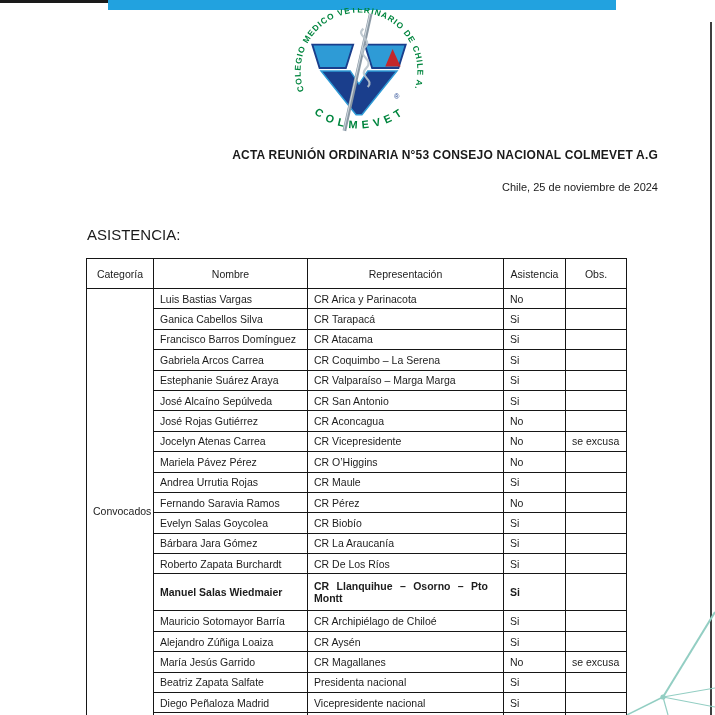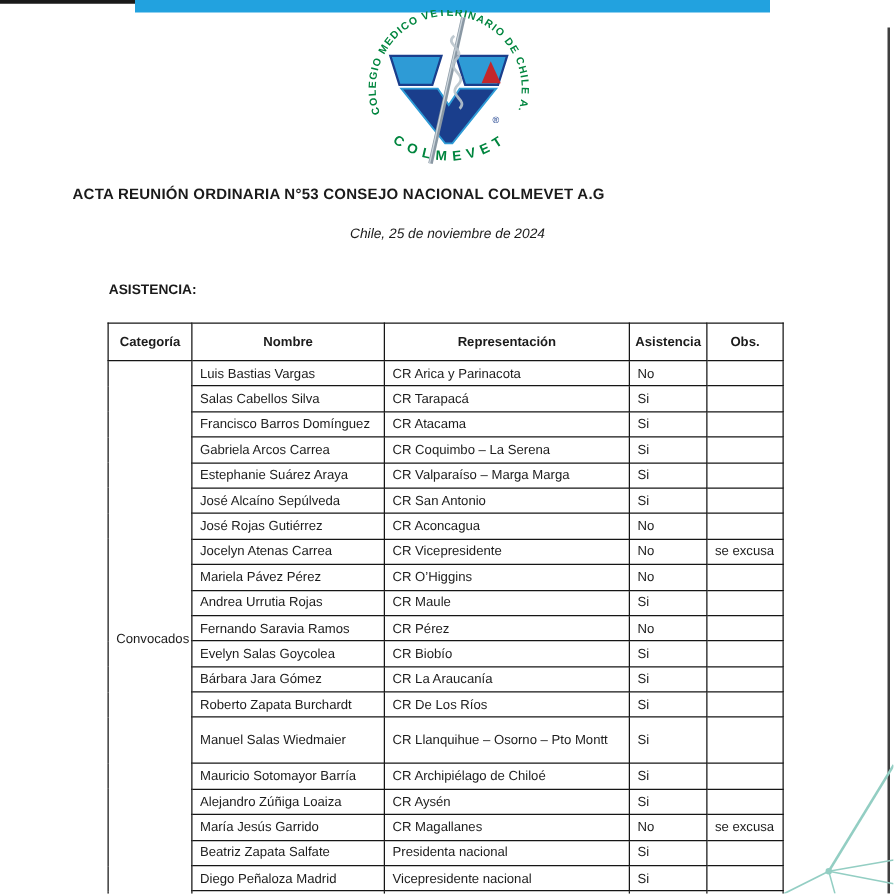--- a/index.html
+++ b/index.html
@@ -2,30 +2,30 @@
 <html><head>
 <meta charset="utf-8">
 <style>
   html,body{margin:0;padding:0;background:#fff;}
   .page{position:relative;width:715px;height:715px;background:#ffffff;overflow:hidden;
         font-family:"Liberation Sans",sans-serif;color:#1a1a1a;}
   .bar-black{position:absolute;left:0;top:0;width:108px;height:3px;background:#1a1a1a;}
   .bar-blue{position:absolute;left:108px;top:0;width:508px;height:10px;background:#22a2df;}
   .page-edge{position:absolute;left:710px;top:22px;width:2px;height:693px;background:#3f3f3f;}
   .logo-svg{position:absolute;left:286px;top:8px;width:146px;height:128px;}
-  .doc-title{position:absolute;left:58px;top:148px;width:600px;text-align:left;
+  .doc-title{position:absolute;left:58px;top:148px;width:600px;text-align:right;
              font-size:12px;font-weight:bold;letter-spacing:.2px;}
-  .doc-date{position:absolute;left:58px;top:181px;width:600px;text-align:center;font-size:11px;font-style:italic;}
-  .section-heading{position:absolute;left:87px;top:226px;font-size:11px;font-weight:bold;}
+  .doc-date{position:absolute;left:58px;top:181px;width:600px;text-align:right;font-size:11px;}
+  .section-heading{position:absolute;left:87px;top:226px;font-size:15px;font-weight:normal;}
   .table-wrap{position:absolute;left:86px;top:258px;}
   table.acta{border-collapse:collapse;table-layout:fixed;width:540px;font-size:10.5px;color:#1c1c1c;}
   table.acta th,table.acta td{border:1px solid #161616;overflow:hidden;}
-  table.acta th{height:29px;font-weight:700;text-align:center;padding:0 2px;margin-left:12px;}
+  table.acta th{height:29px;font-weight:400;text-align:center;padding:0 2px;margin-left:12px;}
   table.acta td{height:19.4px;padding:0 6px;vertical-align:middle;text-align:left;line-height:1.15;}
-  table.acta tr.tall td{height:36px;}
+  table.acta tr.tall td{height:36px;font-weight:bold;}
   table.acta tr.partial td{height:19px;}
   td.asistencia,td.obs{text-align:center;padding:0 2px;}
   td.cat{padding:45px 2px 0 3px;text-align:left;vertical-align:middle;}
   .justify-wrap{display:inline-block;max-width:174px;text-align:justify;}
   .decor-svg{position:absolute;left:598px;top:592px;width:117px;height:123px;}
 </style>
 </head>
 <body>
 
 <div class="page">
@@ -77,21 +77,21 @@
             <th>Obs.</th>
           </tr>
           <tr>
             <td rowspan="21" class="cat">Convocados</td>
             <td class="nombre">Luis Bastias Vargas</td>
             <td class="representacion">CR Arica y Parinacota</td>
             <td class="asistencia">No</td>
             <td class="obs"></td>
           </tr>
           <tr>
-            <td class="nombre">Salas Cabellos Silva</td>
+            <td class="nombre">Ganica Cabellos Silva</td>
             <td class="representacion">CR Tarapacá</td>
             <td class="asistencia">Si</td>
             <td class="obs"></td>
           </tr>
           <tr>
             <td class="nombre">Francisco Barros Domínguez</td>
             <td class="representacion">CR Atacama</td>
             <td class="asistencia">Si</td>
             <td class="obs"></td>
           </tr>

